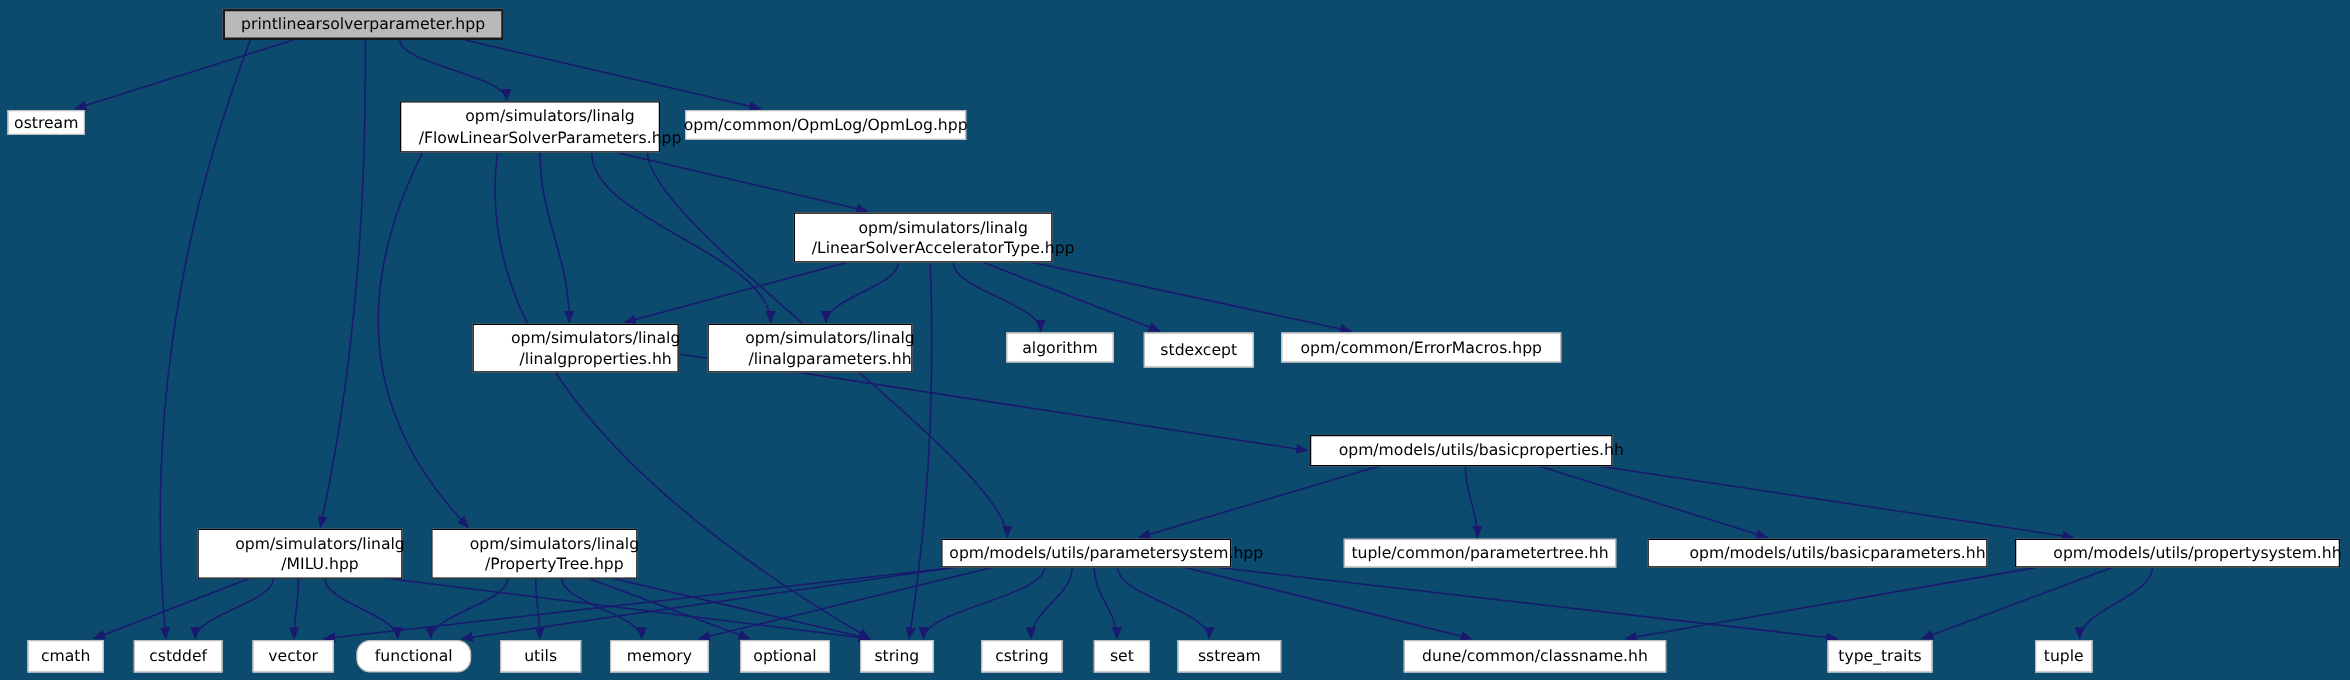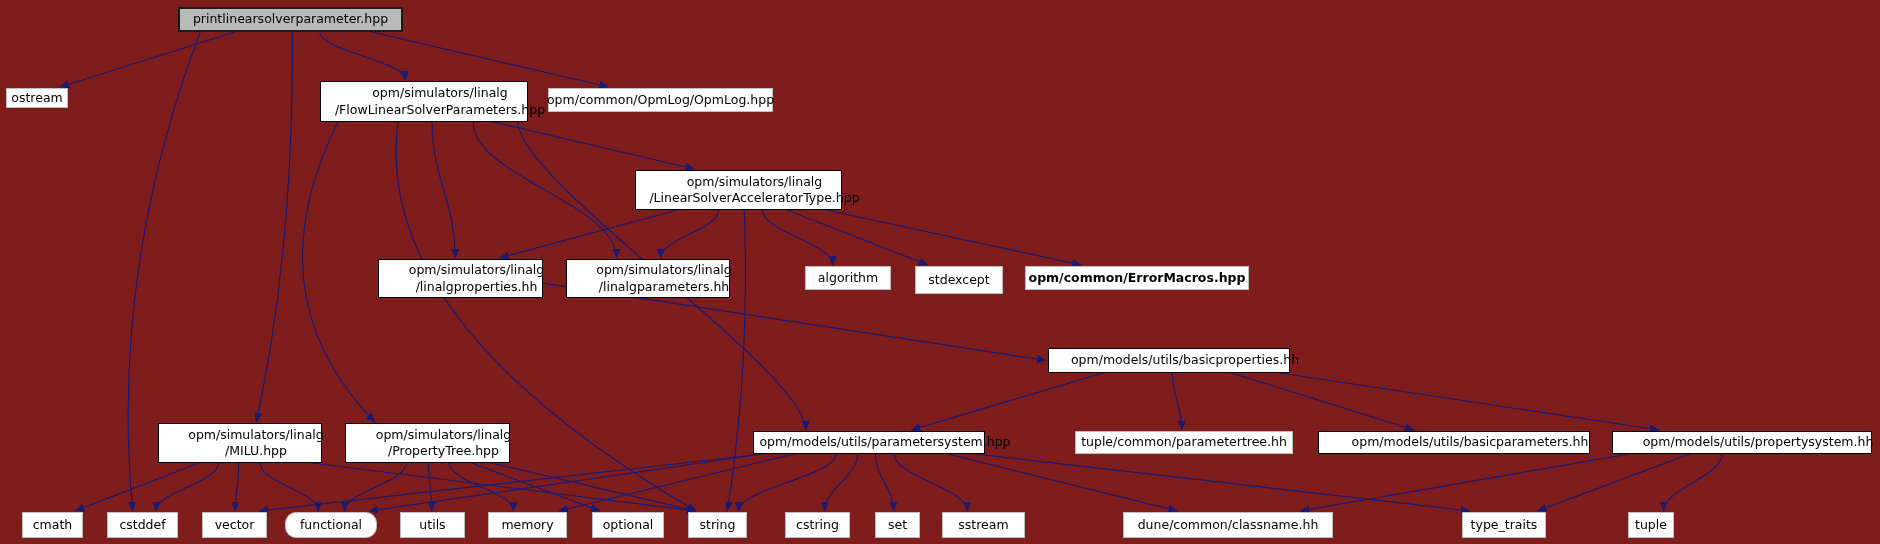--- a/index.html
+++ b/index.html
@@ -1,19 +1,19 @@
 <!DOCTYPE html>
 <html><head>
 <meta charset="utf-8">
 <style>
   html,body{margin:0;padding:0;background:#ffffff;}
   #canvas{
     position:relative;
     width:1880px;height:544px;
-    background:#7f1d1d;
+    background:#0c4a6e;
     font-family:"DejaVu Sans","Liberation Sans",sans-serif;
     overflow:hidden;
   }
   #edge-layer{position:absolute;left:0;top:0;width:1880px;height:544px;}
   .node{
     position:absolute;
     display:flex;align-items:center;justify-content:center;
     text-align:center;
     white-space:pre-line;
     font-size:12.5px;line-height:1.3;color:#000;
@@ -90,21 +90,21 @@
 /FlowLinearSolverParameters.hpp</div>
       <div class="node external" style="left: 548px; top: 88px; width: 225px; height: 24px;">opm/common/OpmLog/OpmLog.hpp</div>
       <div class="node internal" style="left: 635px; top: 170px; width: 207px; height: 40px;">opm/simulators/linalg
 /LinearSolverAcceleratorType.hpp</div>
       <div class="node internal" style="left: 378px; top: 259px; width: 165px; height: 39px;">opm/simulators/linalg
 /linalgproperties.hh</div>
       <div class="node internal" style="left: 566px; top: 259px; width: 164px; height: 39px;">opm/simulators/linalg
 /linalgparameters.hh</div>
       <div class="node external" style="left: 805px; top: 266px; width: 86px; height: 24px;">algorithm</div>
       <div class="node external" style="left: 915px; top: 266px; width: 88px; height: 28px;">stdexcept</div>
-      <div class="node external" style="left: 1025px; top: 266px; width: 224px; height: 24px; font-weight: bold;">opm/common/ErrorMacros.hpp</div>
+      <div class="node external" style="left: 1025px; top: 266px; width: 224px; height: 24px;">opm/common/ErrorMacros.hpp</div>
       <div class="node internal" style="left: 1048px; top: 348px; width: 242px; height: 25px;">opm/models/utils/basicproperties.hh</div>
       <div class="node internal" style="left: 158px; top: 423px; width: 164px; height: 40px;">opm/simulators/linalg
 /MILU.hpp</div>
       <div class="node internal" style="left: 345px; top: 423px; width: 165px; height: 40px;">opm/simulators/linalg
 /PropertyTree.hpp</div>
       <div class="node internal" style="left: 753px; top: 431px; width: 232px; height: 23px;">opm/models/utils/parametersystem.hpp</div>
       <div class="node external" style="left: 1075px; top: 431px; width: 218px; height: 23px;">tuple/common/parametertree.hh</div>
       <div class="node internal" style="left: 1318px; top: 431px; width: 272px; height: 23px;">opm/models/utils/basicparameters.hh</div>
       <div class="node internal" style="left: 1612px; top: 431px; width: 260px; height: 23px;">opm/models/utils/propertysystem.hh</div>
       <div class="node external" style="left: 22px; top: 512px; width: 61px; height: 26px;">cmath</div>

